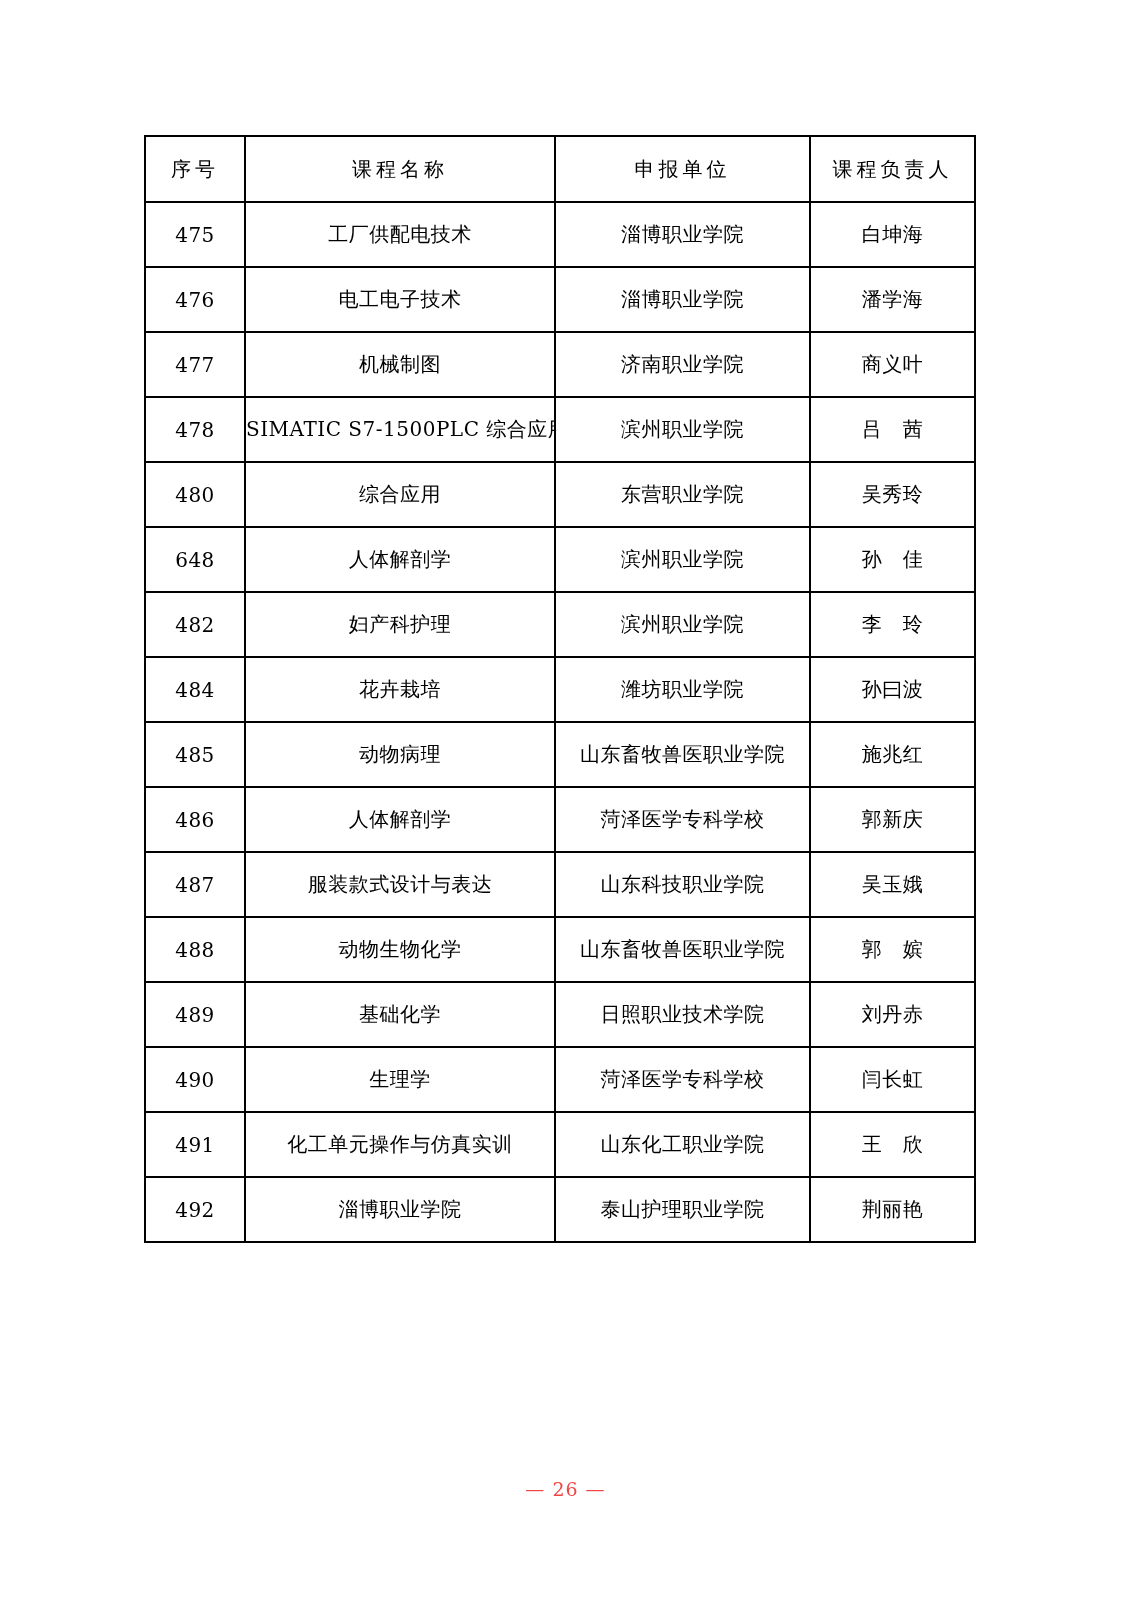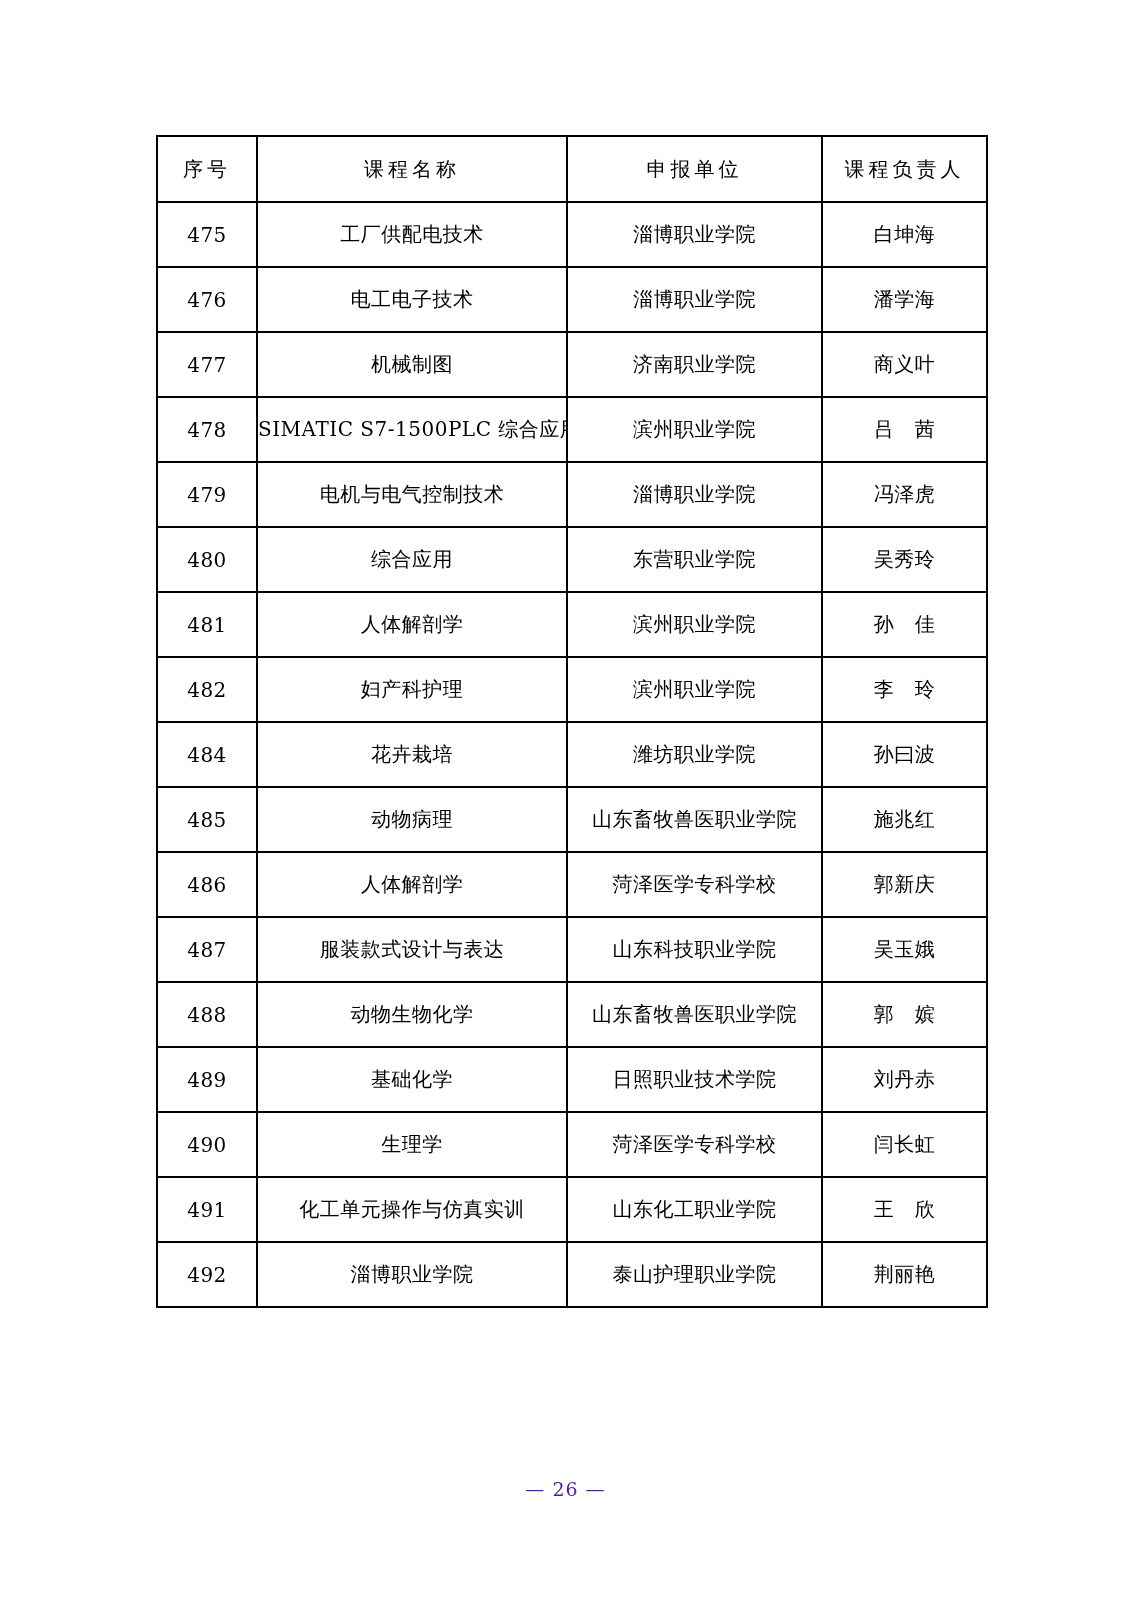--- a/index.html
+++ b/index.html
@@ -8,21 +8,21 @@
     position: relative;
     width: 1131px;
     height: 1600px;
     background: #ffffff;
     overflow: hidden;
     font-family: "DejaVu Serif", "Liberation Serif", serif;
     color: #000000;
   }
   table.course-table {
     position: absolute;
-    left: 156px;
+    left: 144px;
     top: 135px;
     width: 830px;
     border-collapse: collapse;
     table-layout: fixed;
   }
   table.course-table col.c-no     { width: 100px; }
   table.course-table col.c-course { width: 310px; }
   table.course-table col.c-unit   { width: 255px; }
   table.course-table col.c-leader { width: 165px; }
   table.course-table th,
@@ -48,21 +48,21 @@
   }
   .page-footer {
     position: absolute;
     left: 0;
     top: 1478px;
     width: 1131px;
     text-align: center;
     font-family: "DejaVu Serif", "Liberation Serif", serif;
     font-size: 19px;
     letter-spacing: 1px;
-    color: #4c1d95;
+    color: #ef4444;
   }
 </style>
 </head>
 <body>
 
 <div class="page">
 
   <table class="course-table">
     <colgroup>
       <col class="c-no">
@@ -97,33 +97,27 @@
           <td>济南职业学院</td>
           <td>商义叶</td>
         </tr>
         <tr>
           <td>478</td>
           <td>SIMATIC S7-1500PLC 综合应用</td>
           <td>滨州职业学院</td>
           <td>吕　茜</td>
         </tr>
         <tr>
-          <td>479</td>
-          <td>电机与电气控制技术</td>
-          <td>淄博职业学院</td>
-          <td>冯泽虎</td>
-        </tr>
-        <tr>
           <td>480</td>
           <td>综合应用</td>
           <td>东营职业学院</td>
           <td>吴秀玲</td>
         </tr>
         <tr>
-          <td>481</td>
+          <td>648</td>
           <td>人体解剖学</td>
           <td>滨州职业学院</td>
           <td>孙　佳</td>
         </tr>
         <tr>
           <td>482</td>
           <td>妇产科护理</td>
           <td>滨州职业学院</td>
           <td>李　玲</td>
         </tr>

